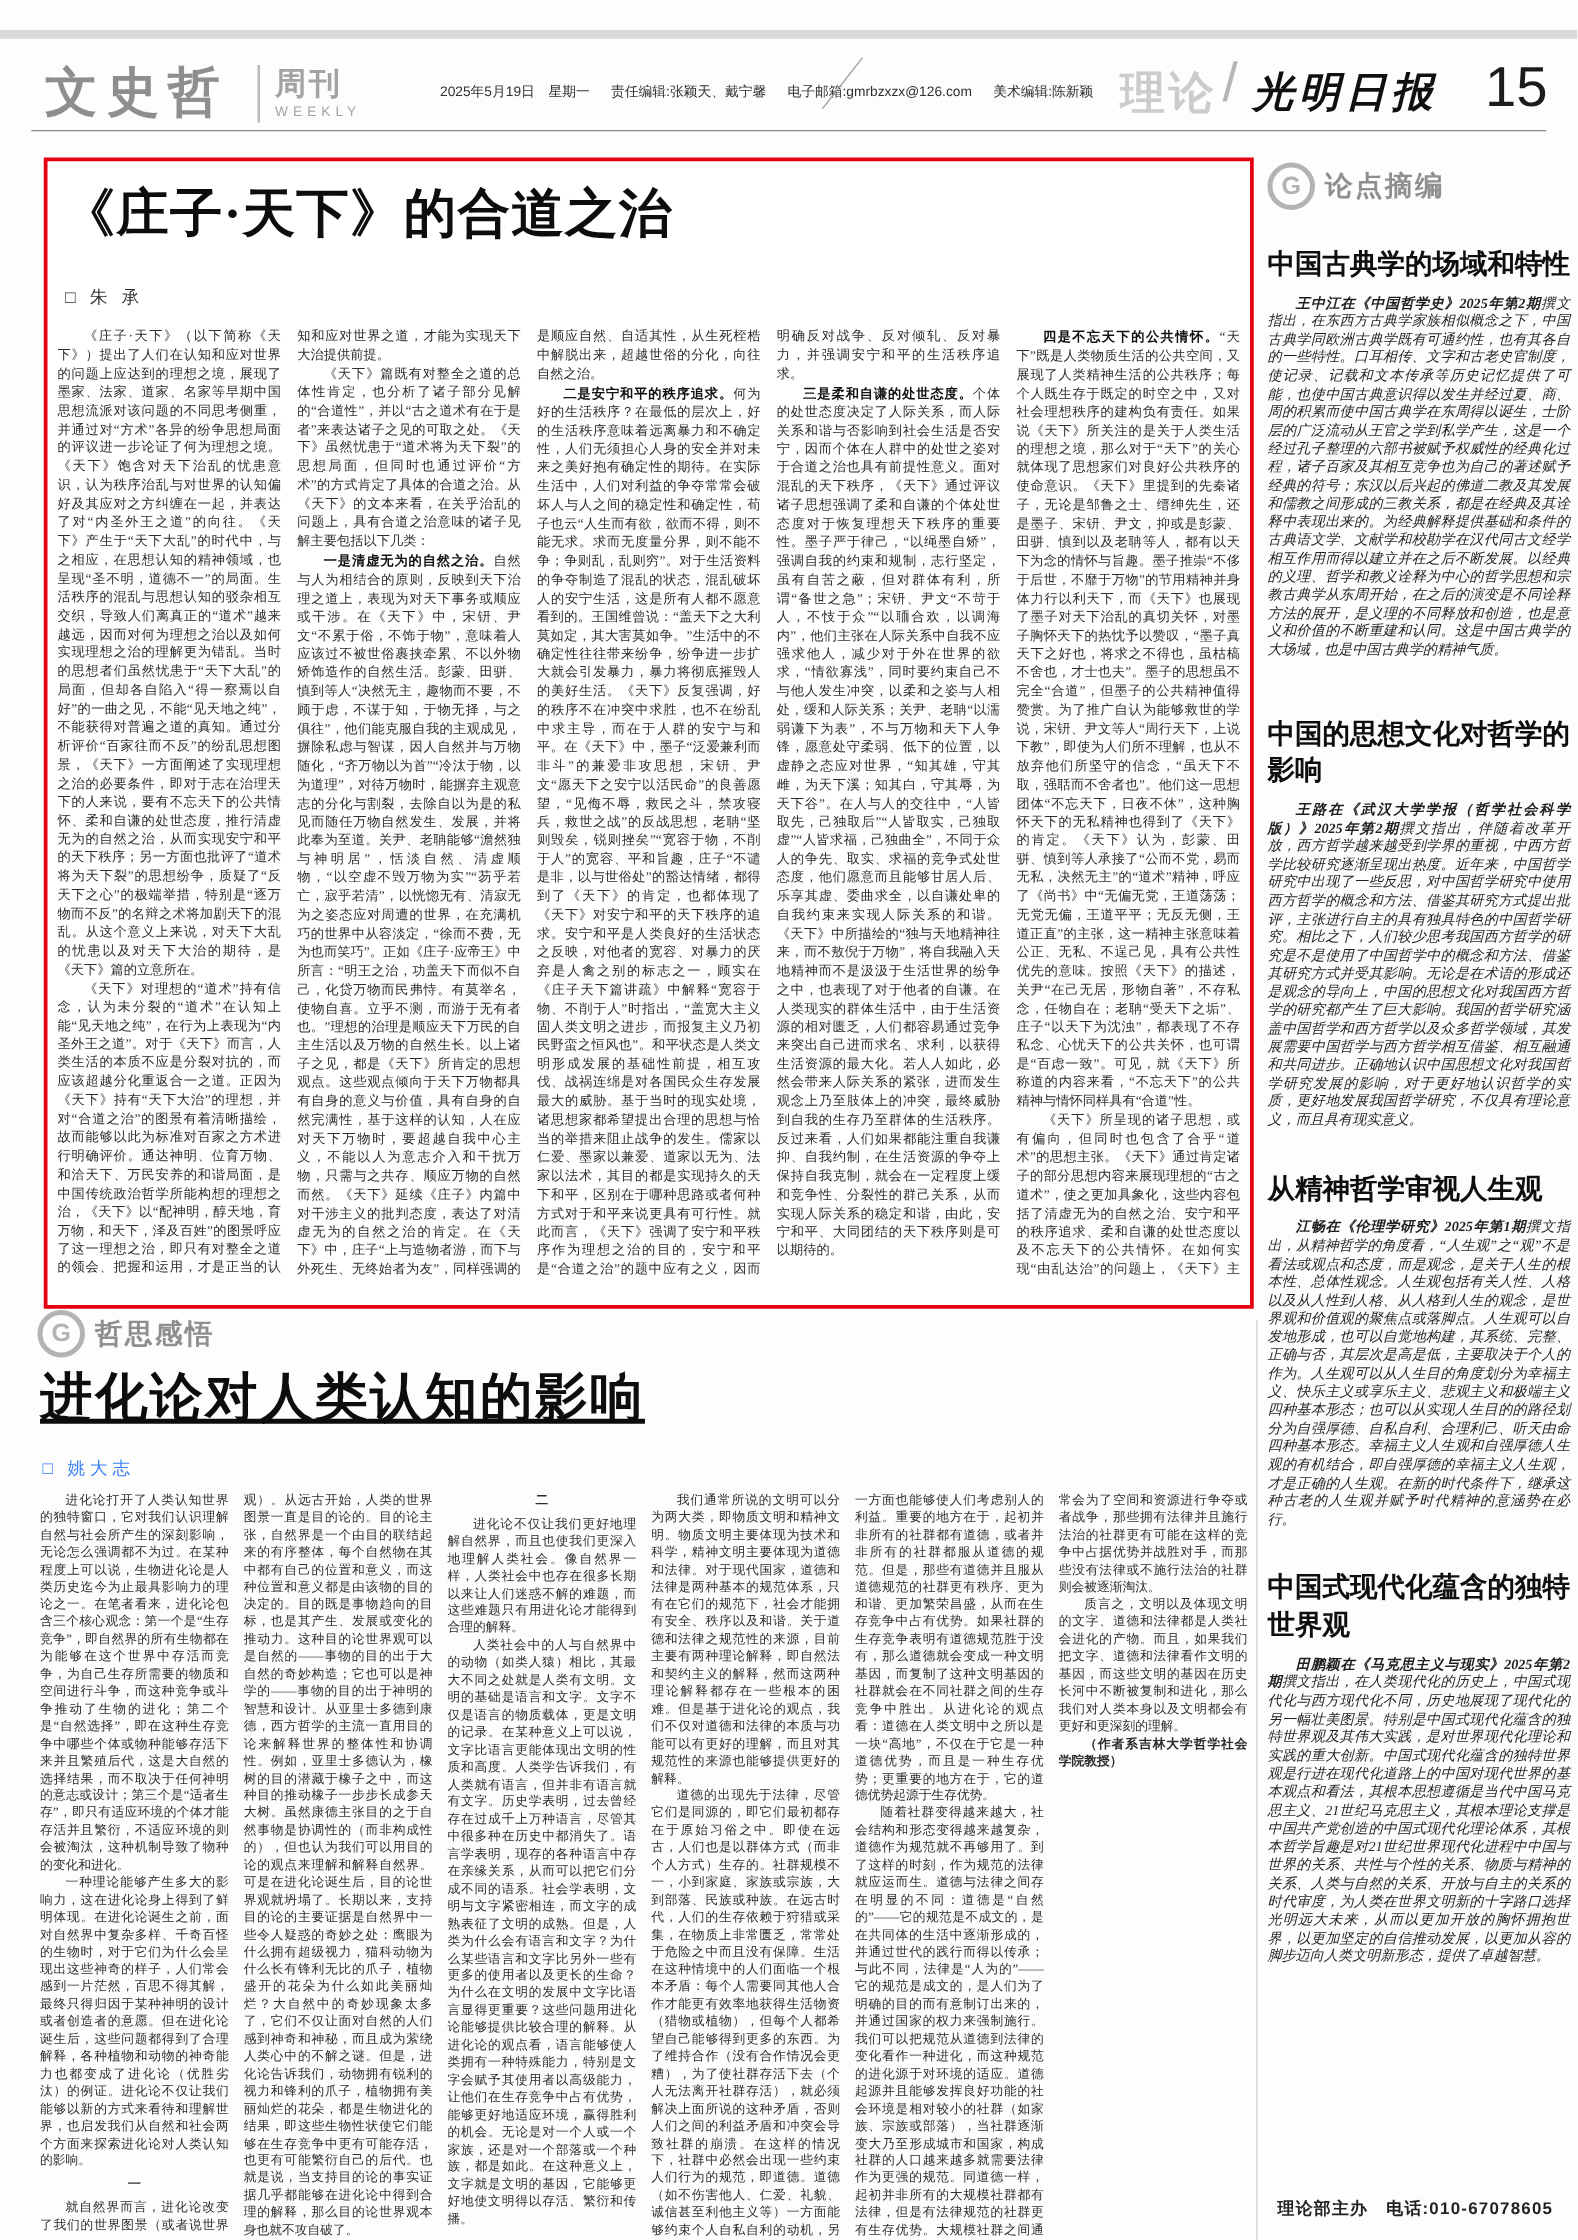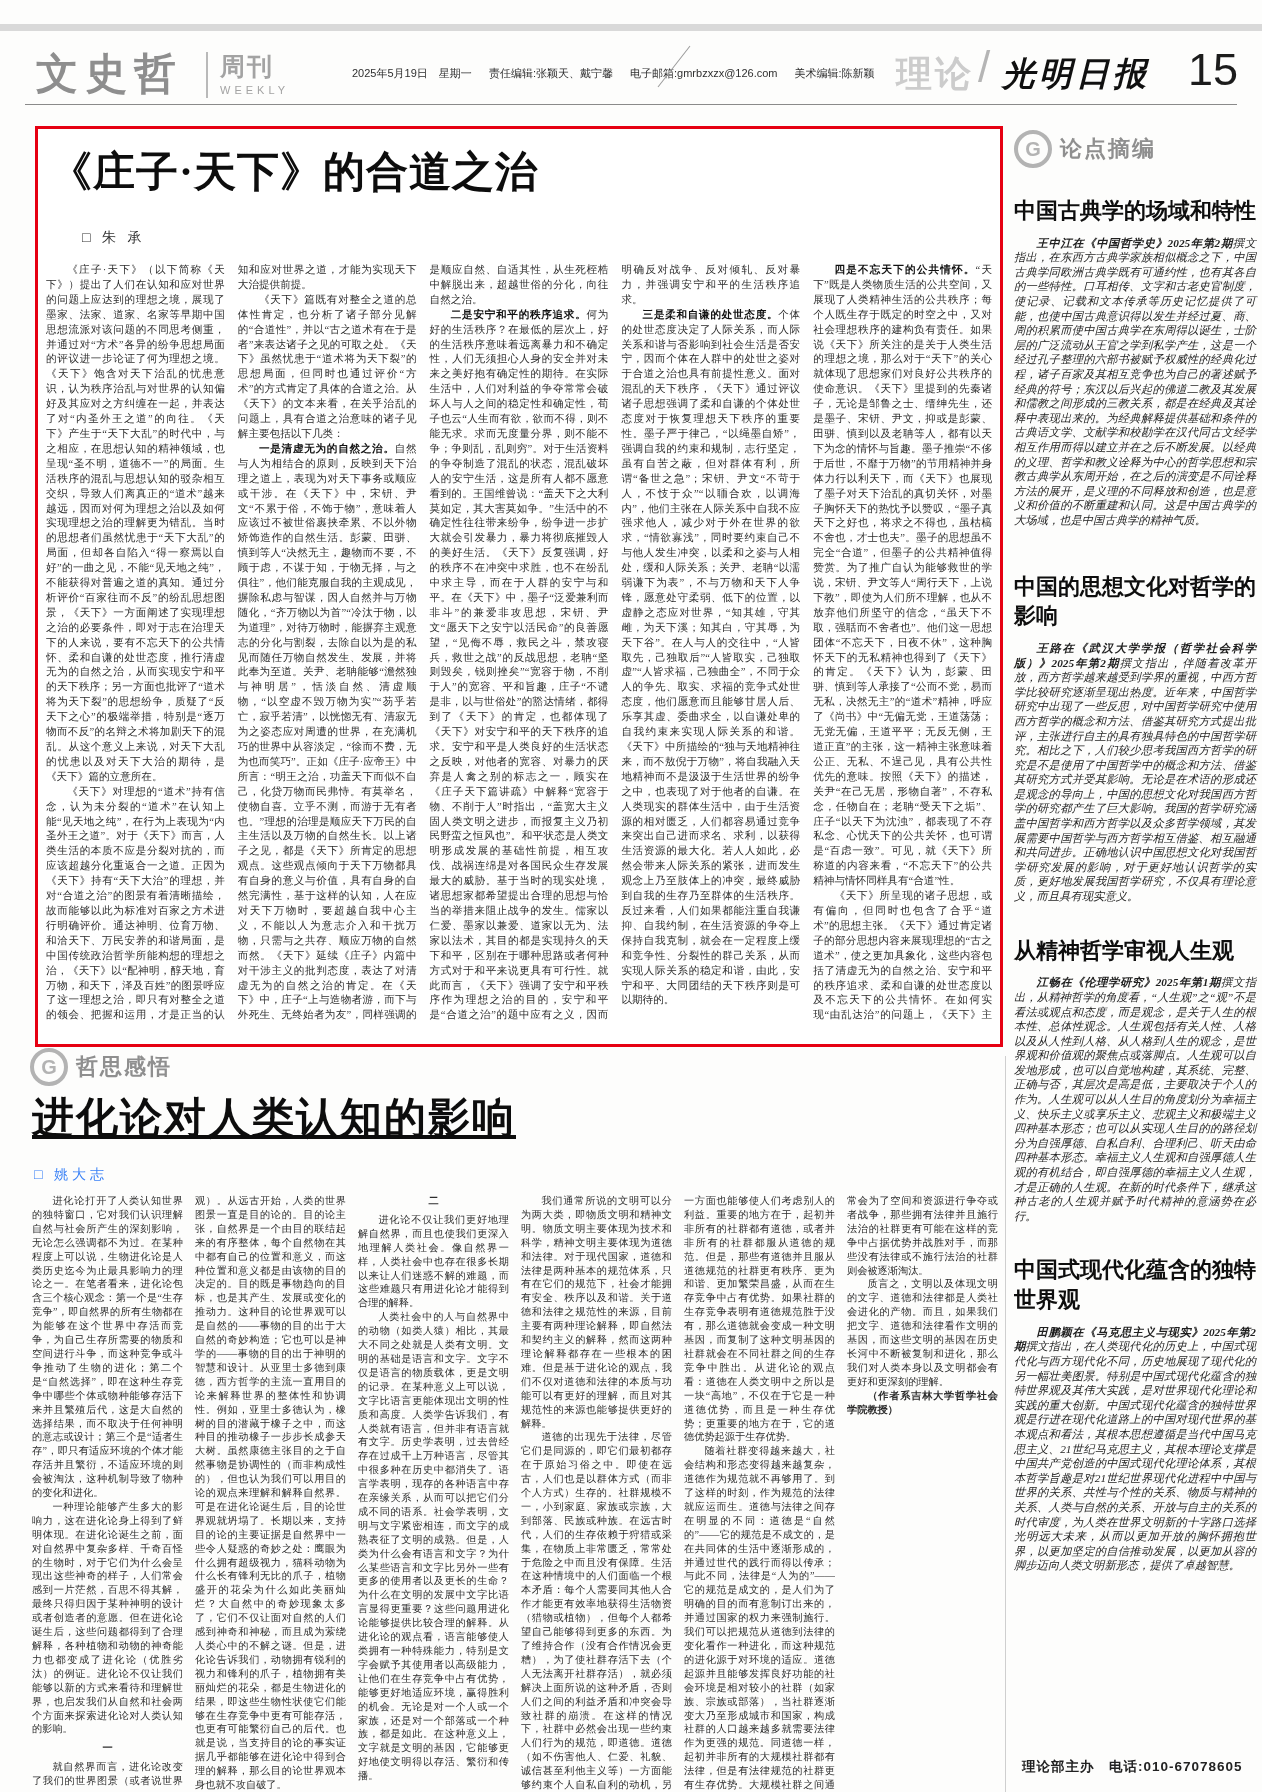--- a/index.html
+++ b/index.html
@@ -18,28 +18,28 @@
   .head-slash{position:absolute;left:978px;top:42px;font-size:44px;color:#b5b5b5;font-weight:400;}
   .paper-name{position:absolute;left:1002px;top:52px;font-family:"Liberation Serif",serif;
               font-style:italic;font-weight:900;font-size:33px;color:#101010;letter-spacing:4px;}
   .page-num{position:absolute;left:1188px;top:44px;font-size:45px;color:#1c1c1c;}
   .head-rule{position:absolute;left:25px;top:104px;width:1212px;height:1px;background:#8a8a8a;}
   .head-diag{position:absolute;left:648px;top:66px;width:52px;height:1px;background:#9a9a9a;transform:rotate(-52deg);}
   
   .red-box{position:absolute;left:35px;top:126px;width:962px;height:915px;border:3px solid #e60012;background:#fff;}
   .main-title{position:absolute;left:12px;top:18px;width:590px;font-family:"Liberation Serif",serif;
               font-weight:900;font-size:42px;color:#0d0d0d;letter-spacing:1px;line-height:1.2;}
-  .main-byline{position:absolute;left:14px;top:100px;font-size:14px;color:#333;font-family:"Liberation Serif",serif;letter-spacing:4px;margin-left:30px;}
+  .main-byline{position:absolute;left:14px;top:100px;font-size:14px;color:#333;font-family:"Liberation Serif",serif;letter-spacing:4px;}
   .main-body{position:absolute;left:8px;top:134px;width:946px;height:768px;
              column-count:5;column-gap:13px;column-fill:auto;overflow:hidden;
              font-family:"Liberation Serif",serif;font-size:10.6px;line-height:14.9px;color:#2d2d2d;}
   .main-body p,.bottom-body p{margin:0;text-indent:2em;text-align:justify;}
   p.sec-marker{text-indent:0;text-align:center;font-family:"Liberation Sans",sans-serif;font-weight:700;margin:5px 0;}
   p.attribution{font-family:"Liberation Sans",sans-serif;font-weight:700;}
-  strong.lead{font-family:Liberation Serif, serif;font-weight:700;color:#111;margin-top:20px;}
+  strong.lead{font-family:Liberation Sans, sans-serif;font-weight:700;color:#111;margin-top:20px;}
   
   .sidebar{position:absolute;left:1014px;top:130px;width:242px;}
   .g-row{display:flex;align-items:center;gap:8px;}
   .g-icon{display:inline-block;width:30px;height:30px;border:4px solid #b3b3b3;border-radius:50%;
           color:#b3b3b3;font-weight:900;font-size:20px;line-height:30px;text-align:center;
           font-family:"Liberation Sans",sans-serif;}
   .g-text{font-size:22px;font-weight:900;color:#8f8f8f;letter-spacing:2px;}
   .sb-art{margin-top:0;}
   .sb-title{font-family:"Liberation Serif",serif;font-weight:900;font-size:22px;color:#0e0e0e;
             line-height:1.35;margin:0 0 10px 0;}

